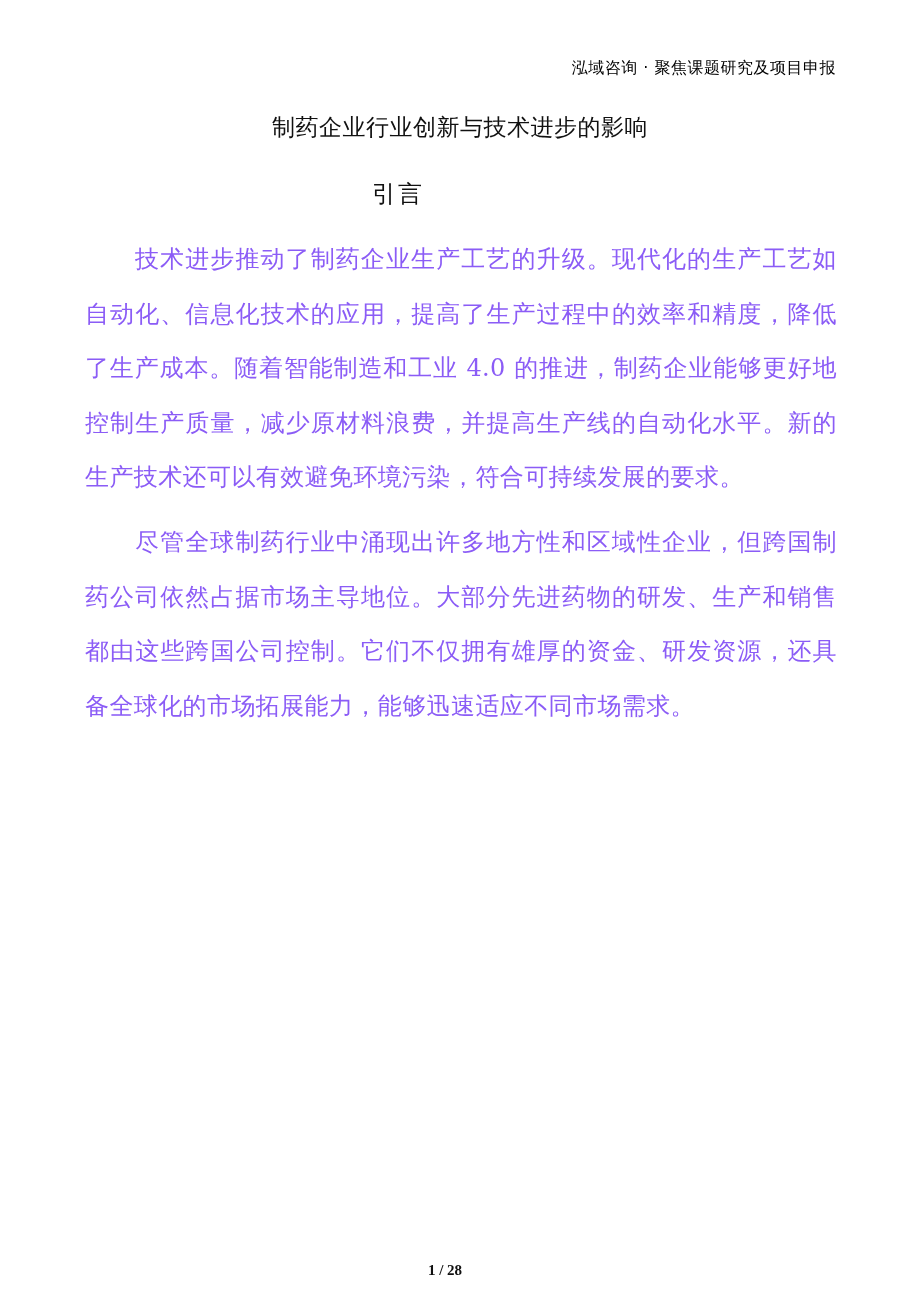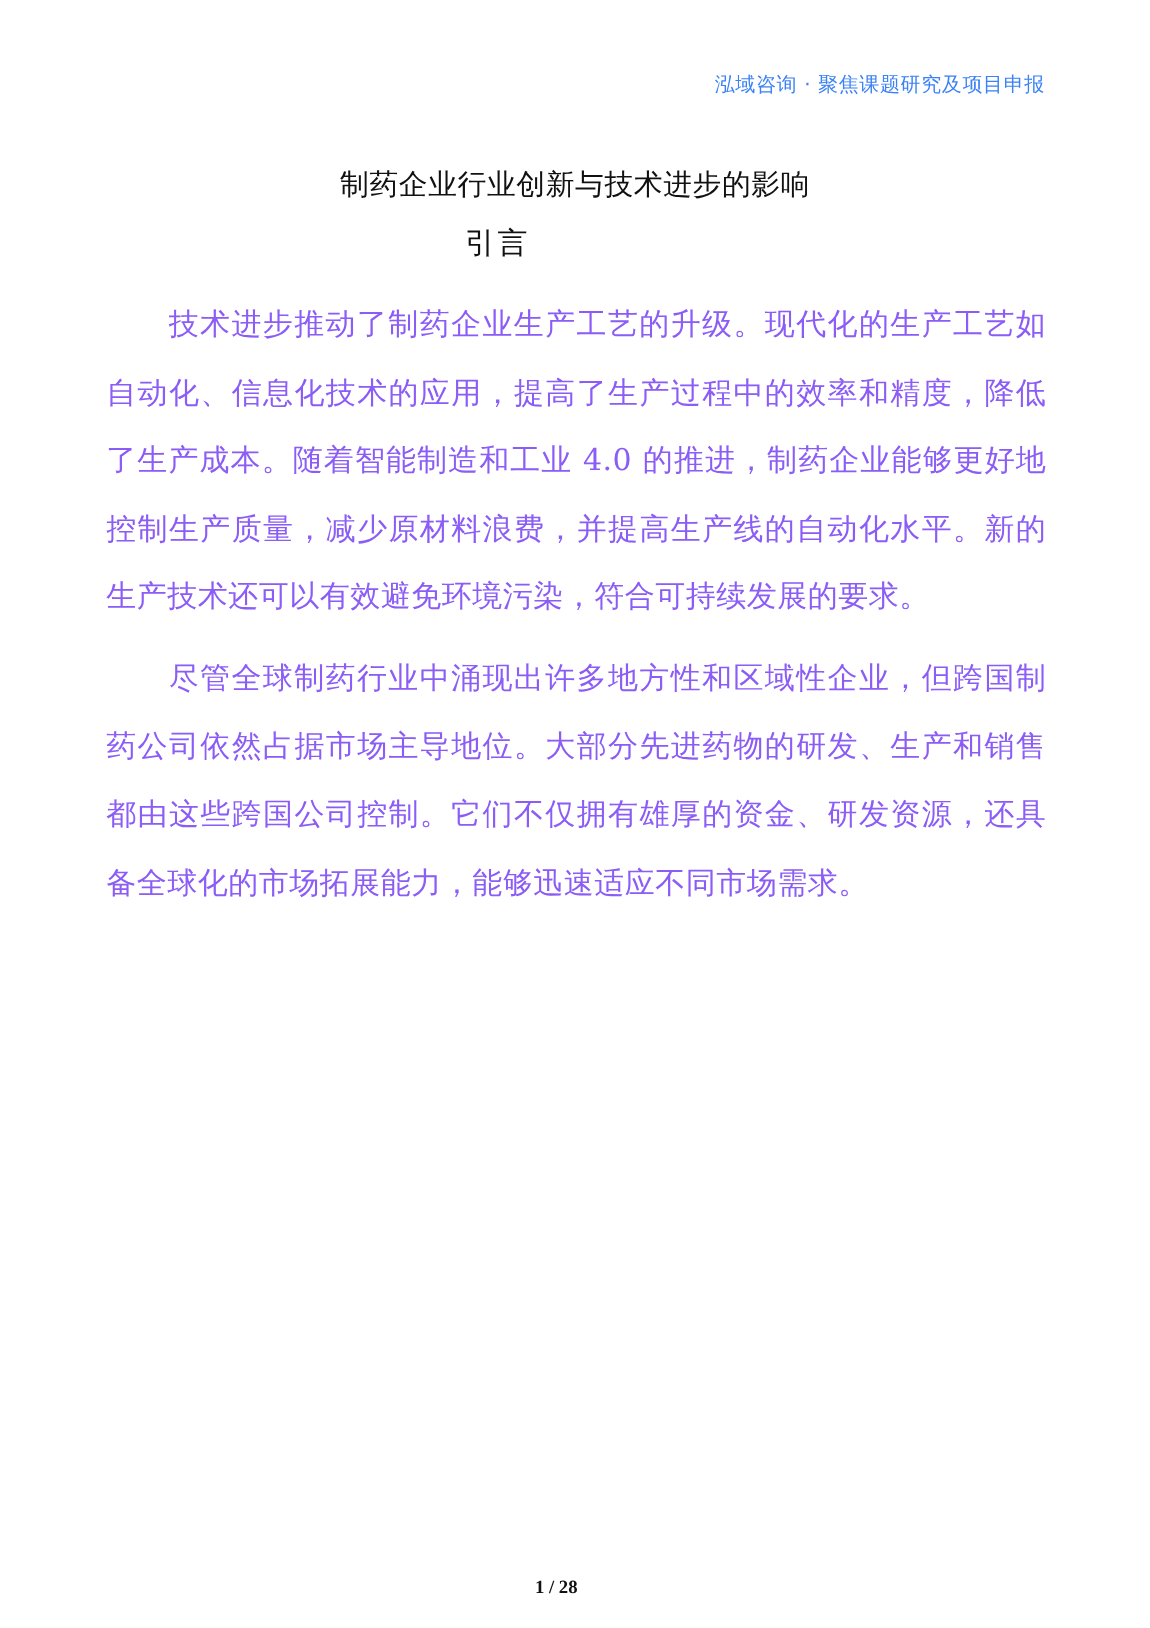--- a/index.html
+++ b/index.html
@@ -1,19 +1,19 @@
 <!DOCTYPE html>
 <html><head>
 <meta charset="utf-8">
 <style>
   html, body { margin: 0; padding: 0; background: #ffffff; }
   body { width: 920px; height: 1302px; position: relative; overflow: hidden;
          font-family: "DejaVu Sans", sans-serif; color: #111; }
-  .header { position: absolute; top: 58px; right: 84px; font-size: 16px; letter-spacing: 0.5px; color: #3b82f6; }
-  .title { position: absolute; top: 132px; left: 0; width: 920px; text-align: center; font-size: 23px; letter-spacing: 0.5px; }
+  .header { position: absolute; top: 58px; right: 84px; font-size: 16px; letter-spacing: 0.5px; color: #000000; }
+  .title { position: absolute; top: 112px; left: 0; width: 920px; text-align: center; font-size: 23px; letter-spacing: 0.5px; }
   .subtitle { position: absolute; top: 178px; left: 0; width: 796px; text-align: center; font-size: 24px; letter-spacing: 2px; }
   .body-text { position: absolute; left: 85px; width: 752px; top: 232px; }
   .para { font-family: "DejaVu Serif", serif; font-size: 24px; line-height: 54.6px;
           text-indent: 50px; margin: 0 0 10px 0; text-align: justify; color: #8b5cf6; letter-spacing: 0.4px; }
   .footer { position: absolute; top: 1262px; left: 0; width: 890px; text-align: center;
             font-family: "Liberation Serif", serif; font-weight: bold; font-size: 15px; }
 </style>
 </head>
 <body>
 

